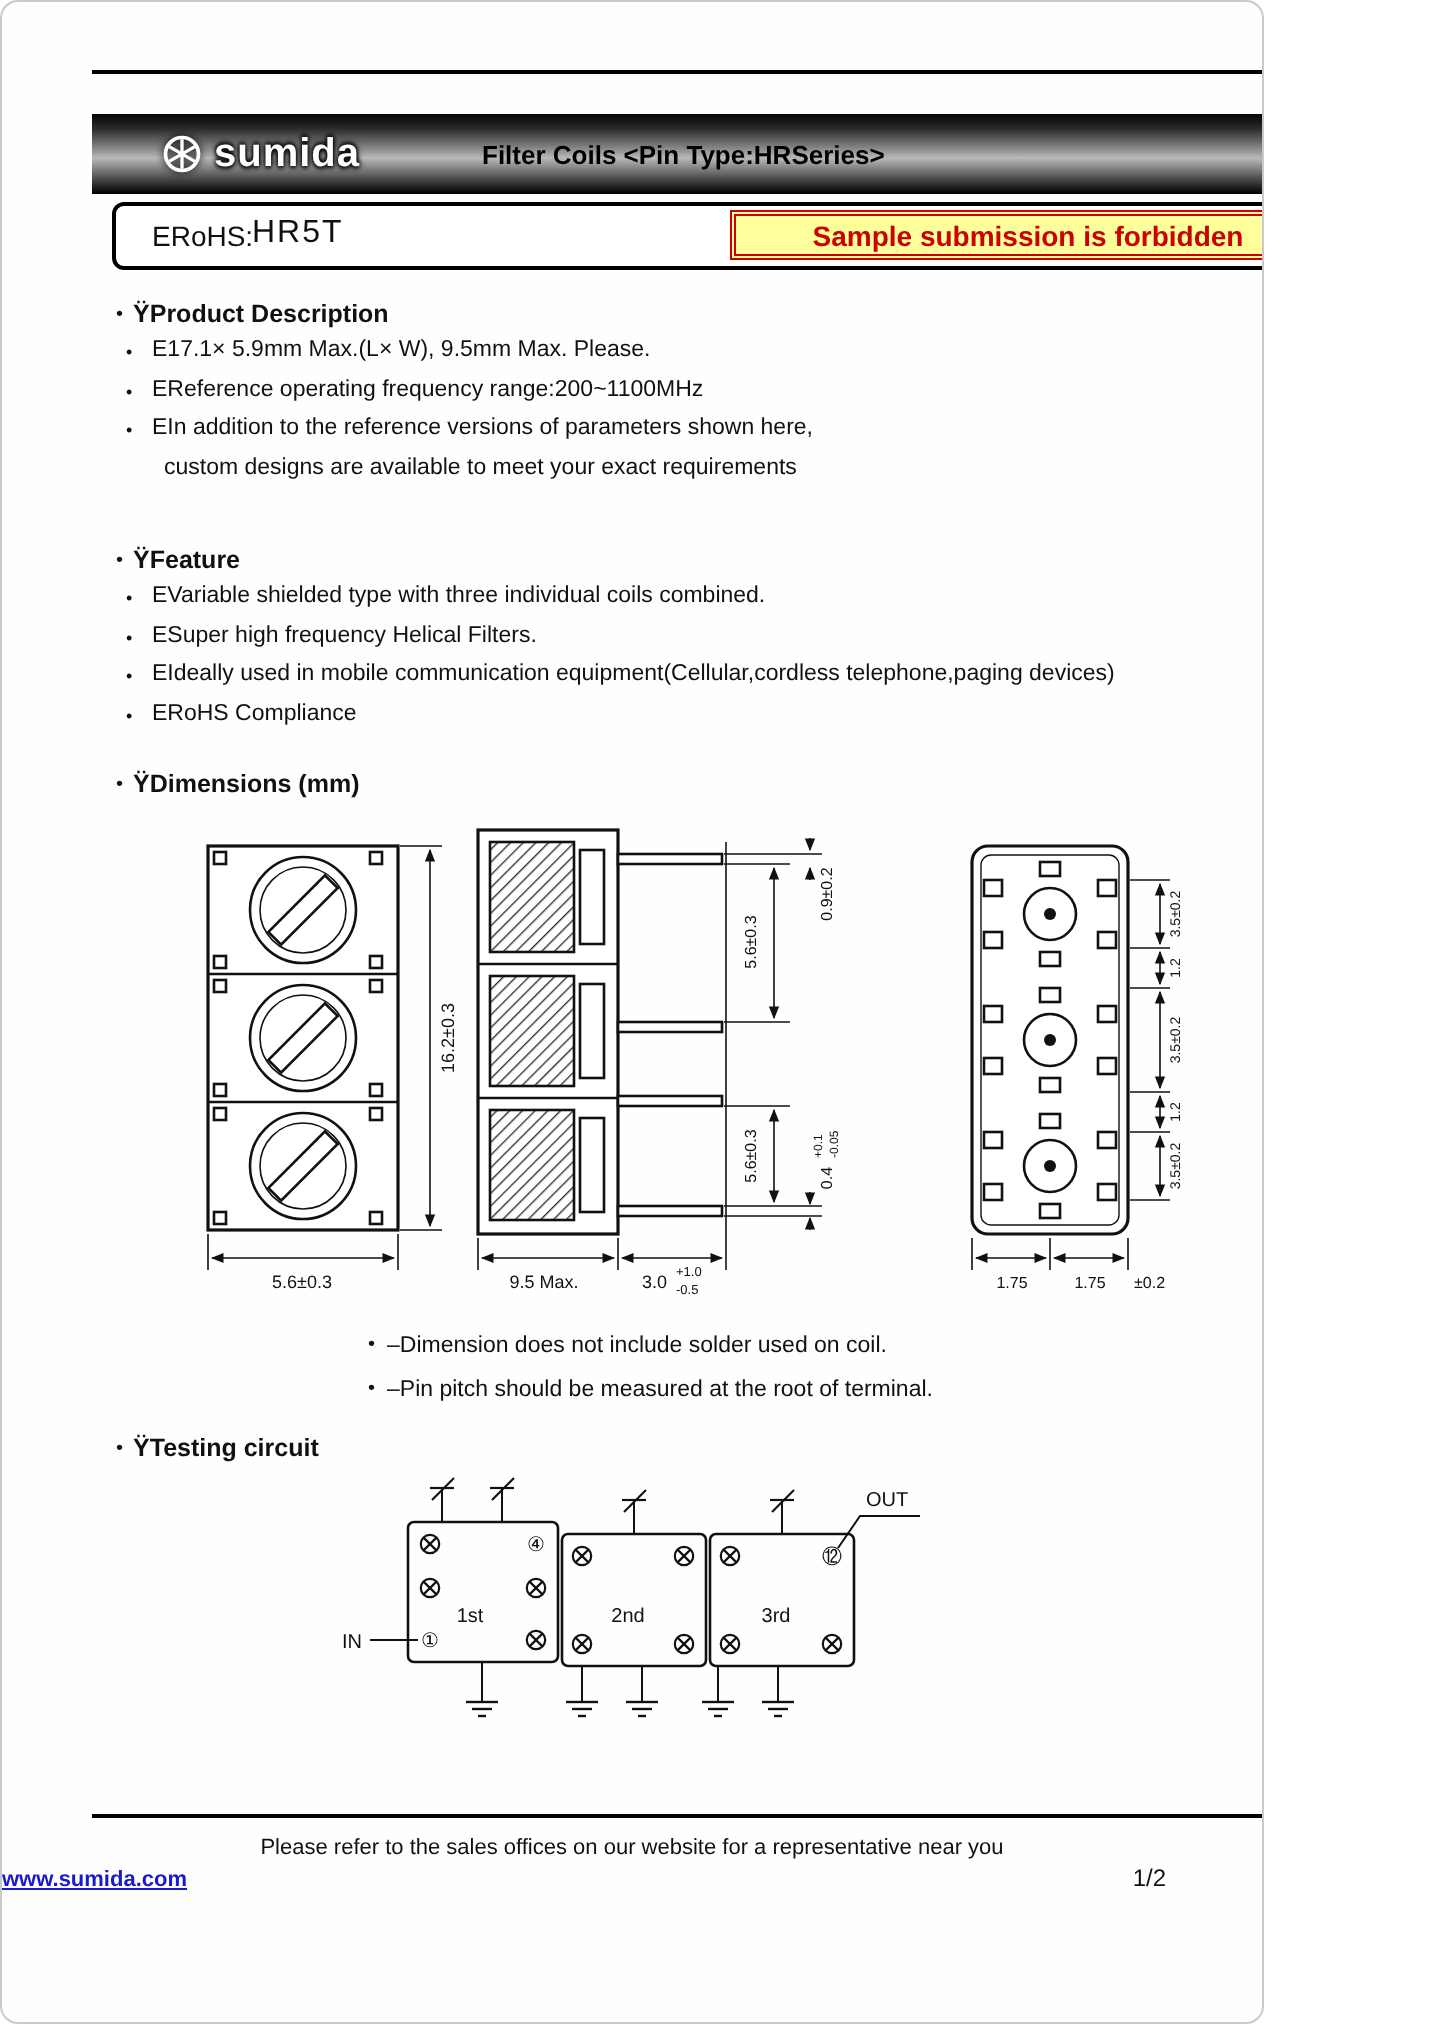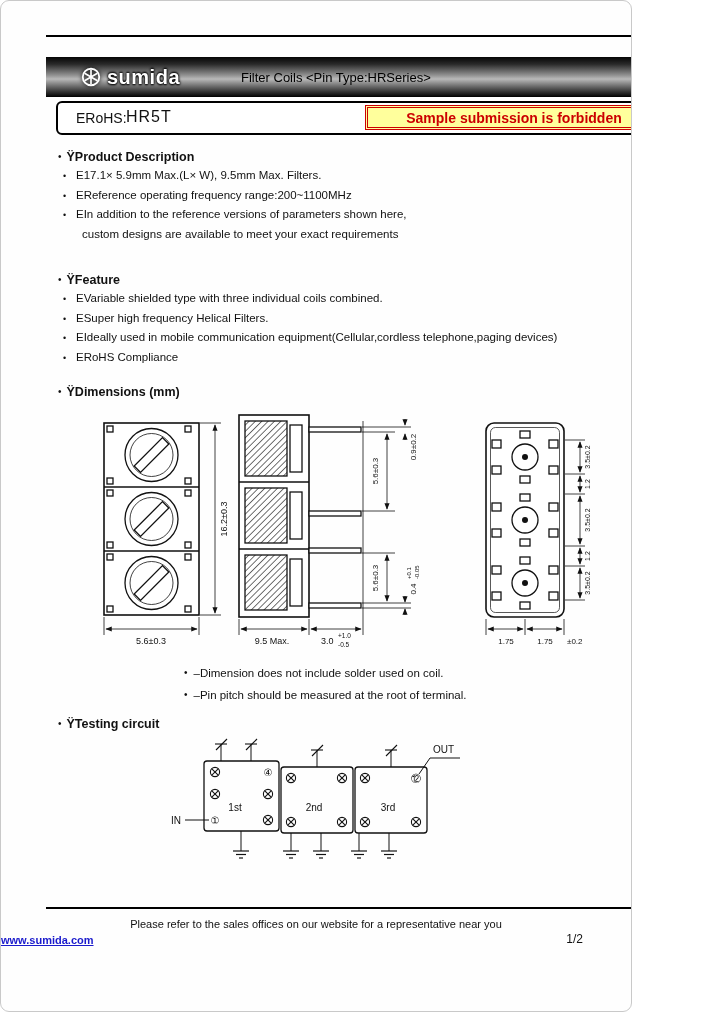--- a/index.html
+++ b/index.html
@@ -14,21 +14,21 @@
 
   .header-bar{
     position:absolute;top:56px;left:45px;width:630px;height:40px;
     background:linear-gradient(180deg,#050505 0%,#2a2a2a 18%,#8f8f8f 45%,#b9b9b9 55%,#3a3a3a 85%,#000 100%);
   }
   .logo{position:absolute;left:34px;top:0;height:100%;display:flex;align-items:center;gap:5px;}
   .logo-icon{width:22px;height:22px;filter:drop-shadow(0 0 2px #000);}
   .logo-text{font-size:20px;font-weight:bold;color:#fff;letter-spacing:.5px;
     text-shadow:0 0 3px #000,0 1px 2px #000,0 -1px 2px #000;}
   .header-title{position:absolute;left:195px;top:0;height:100%;display:flex;align-items:center;
-    font-size:13px;font-weight:normal;color:#000;}
+    font-size:13px;font-weight:bold;color:#000;}
 
   .type-box{position:absolute;top:100px;left:55px;width:612px;height:34px;
     border:2px solid #000;border-radius:6px;box-sizing:border-box;background:#fff;}
   .type-label{position:absolute;left:18px;top:7px;font-size:14px;}
   .type-value{position:absolute;left:68px;top:5px;font-size:16px;letter-spacing:1px;}
   .warn-box{position:absolute;right:3px;top:2px;width:298px;height:25px;
     background:#ffff9c;border:3px double #cc0000;box-sizing:border-box;
     color:#cc0000;font-weight:bold;font-size:14px;
     display:flex;align-items:center;justify-content:center;white-space:nowrap;}
 
@@ -75,21 +75,21 @@
     <span class="type-value">HR5T</span>
     <div class="warn-box">Sample submission is forbidden</div>
   </div>
 
   <div class="sec-head" style="top:149px">
     <span class="dot">•</span><span>Ÿ</span><span>Product Description</span>
   </div>
   <div class="items" style="top:168px">
     <div class="item">
         <span class="ib">•</span>
-        <span>E17.1× 5.9mm Max.(L× W), 9.5mm Max. Filters.</span>
+        <span>E17.1× 5.9mm Max.(L× W), 9.5mm Max. Please.</span>
       </div>
     <div class="item">
         <span class="ib">•</span>
         <span>EReference operating frequency range:200~1100MHz</span>
       </div>
     <div class="item">
         <span class="ib">•</span>
         <span>EIn addition to the reference versions of parameters shown here,</span>
       </div>
     <div class="item cont">

